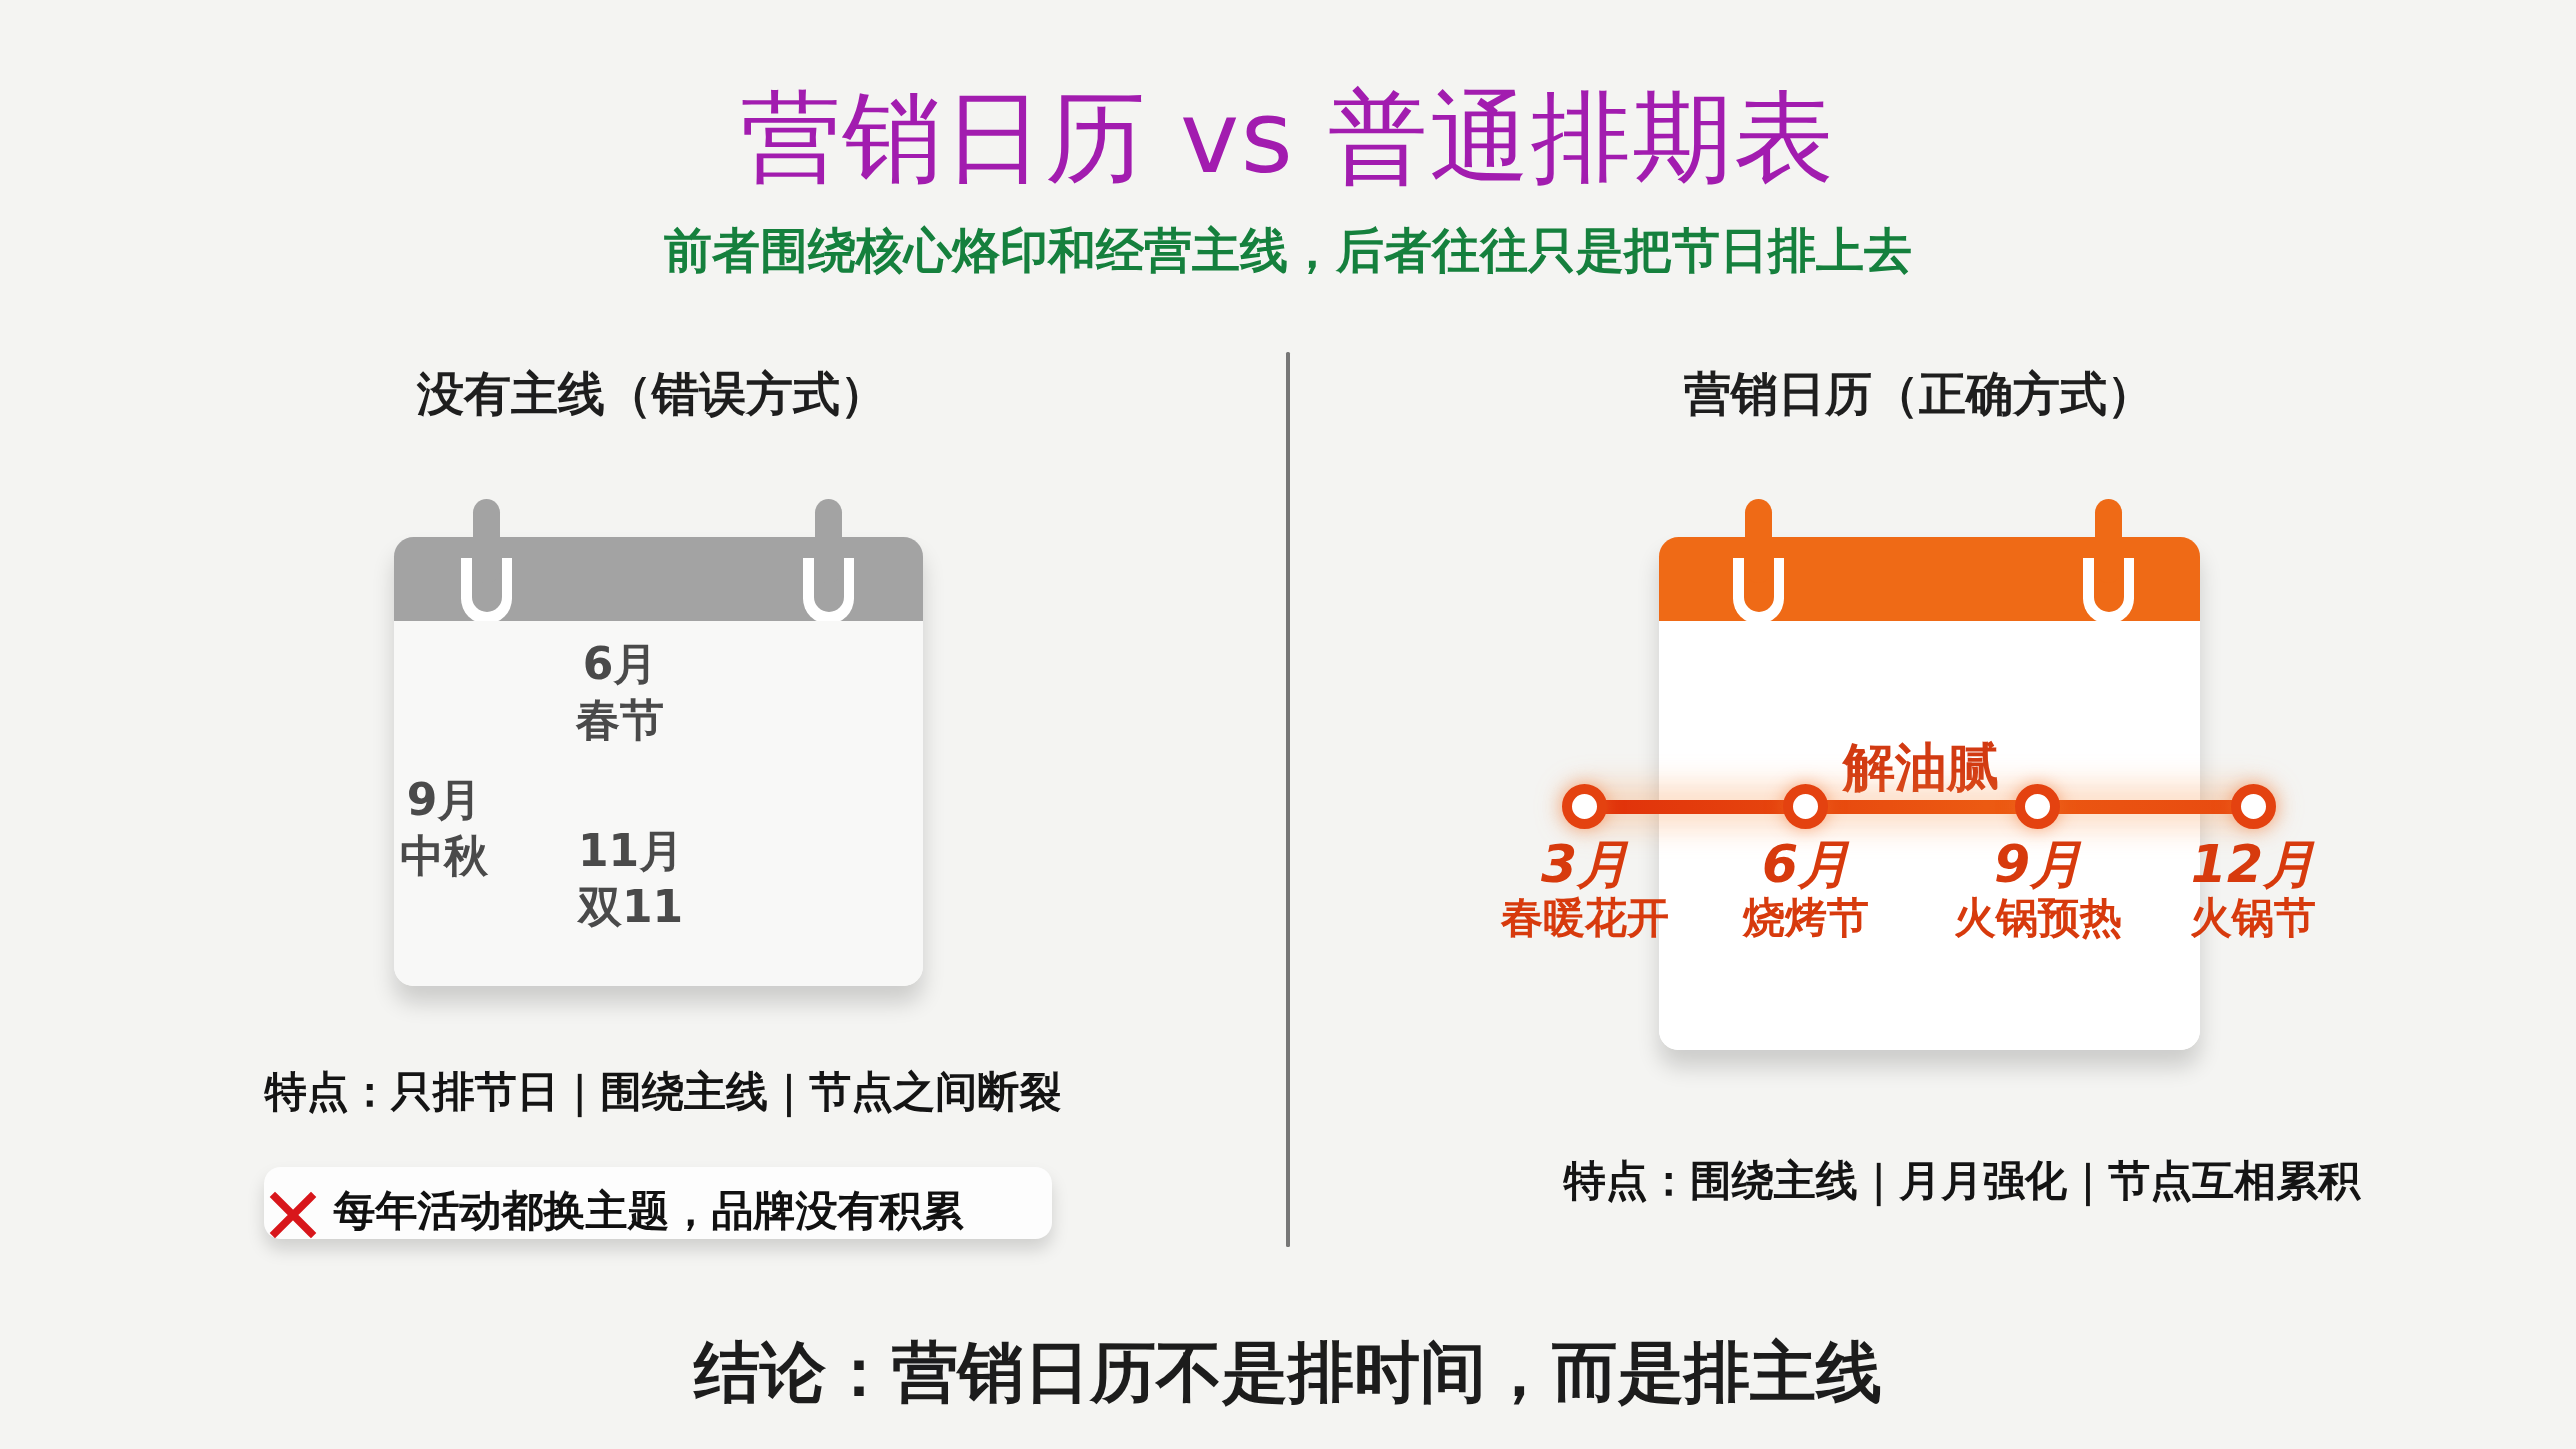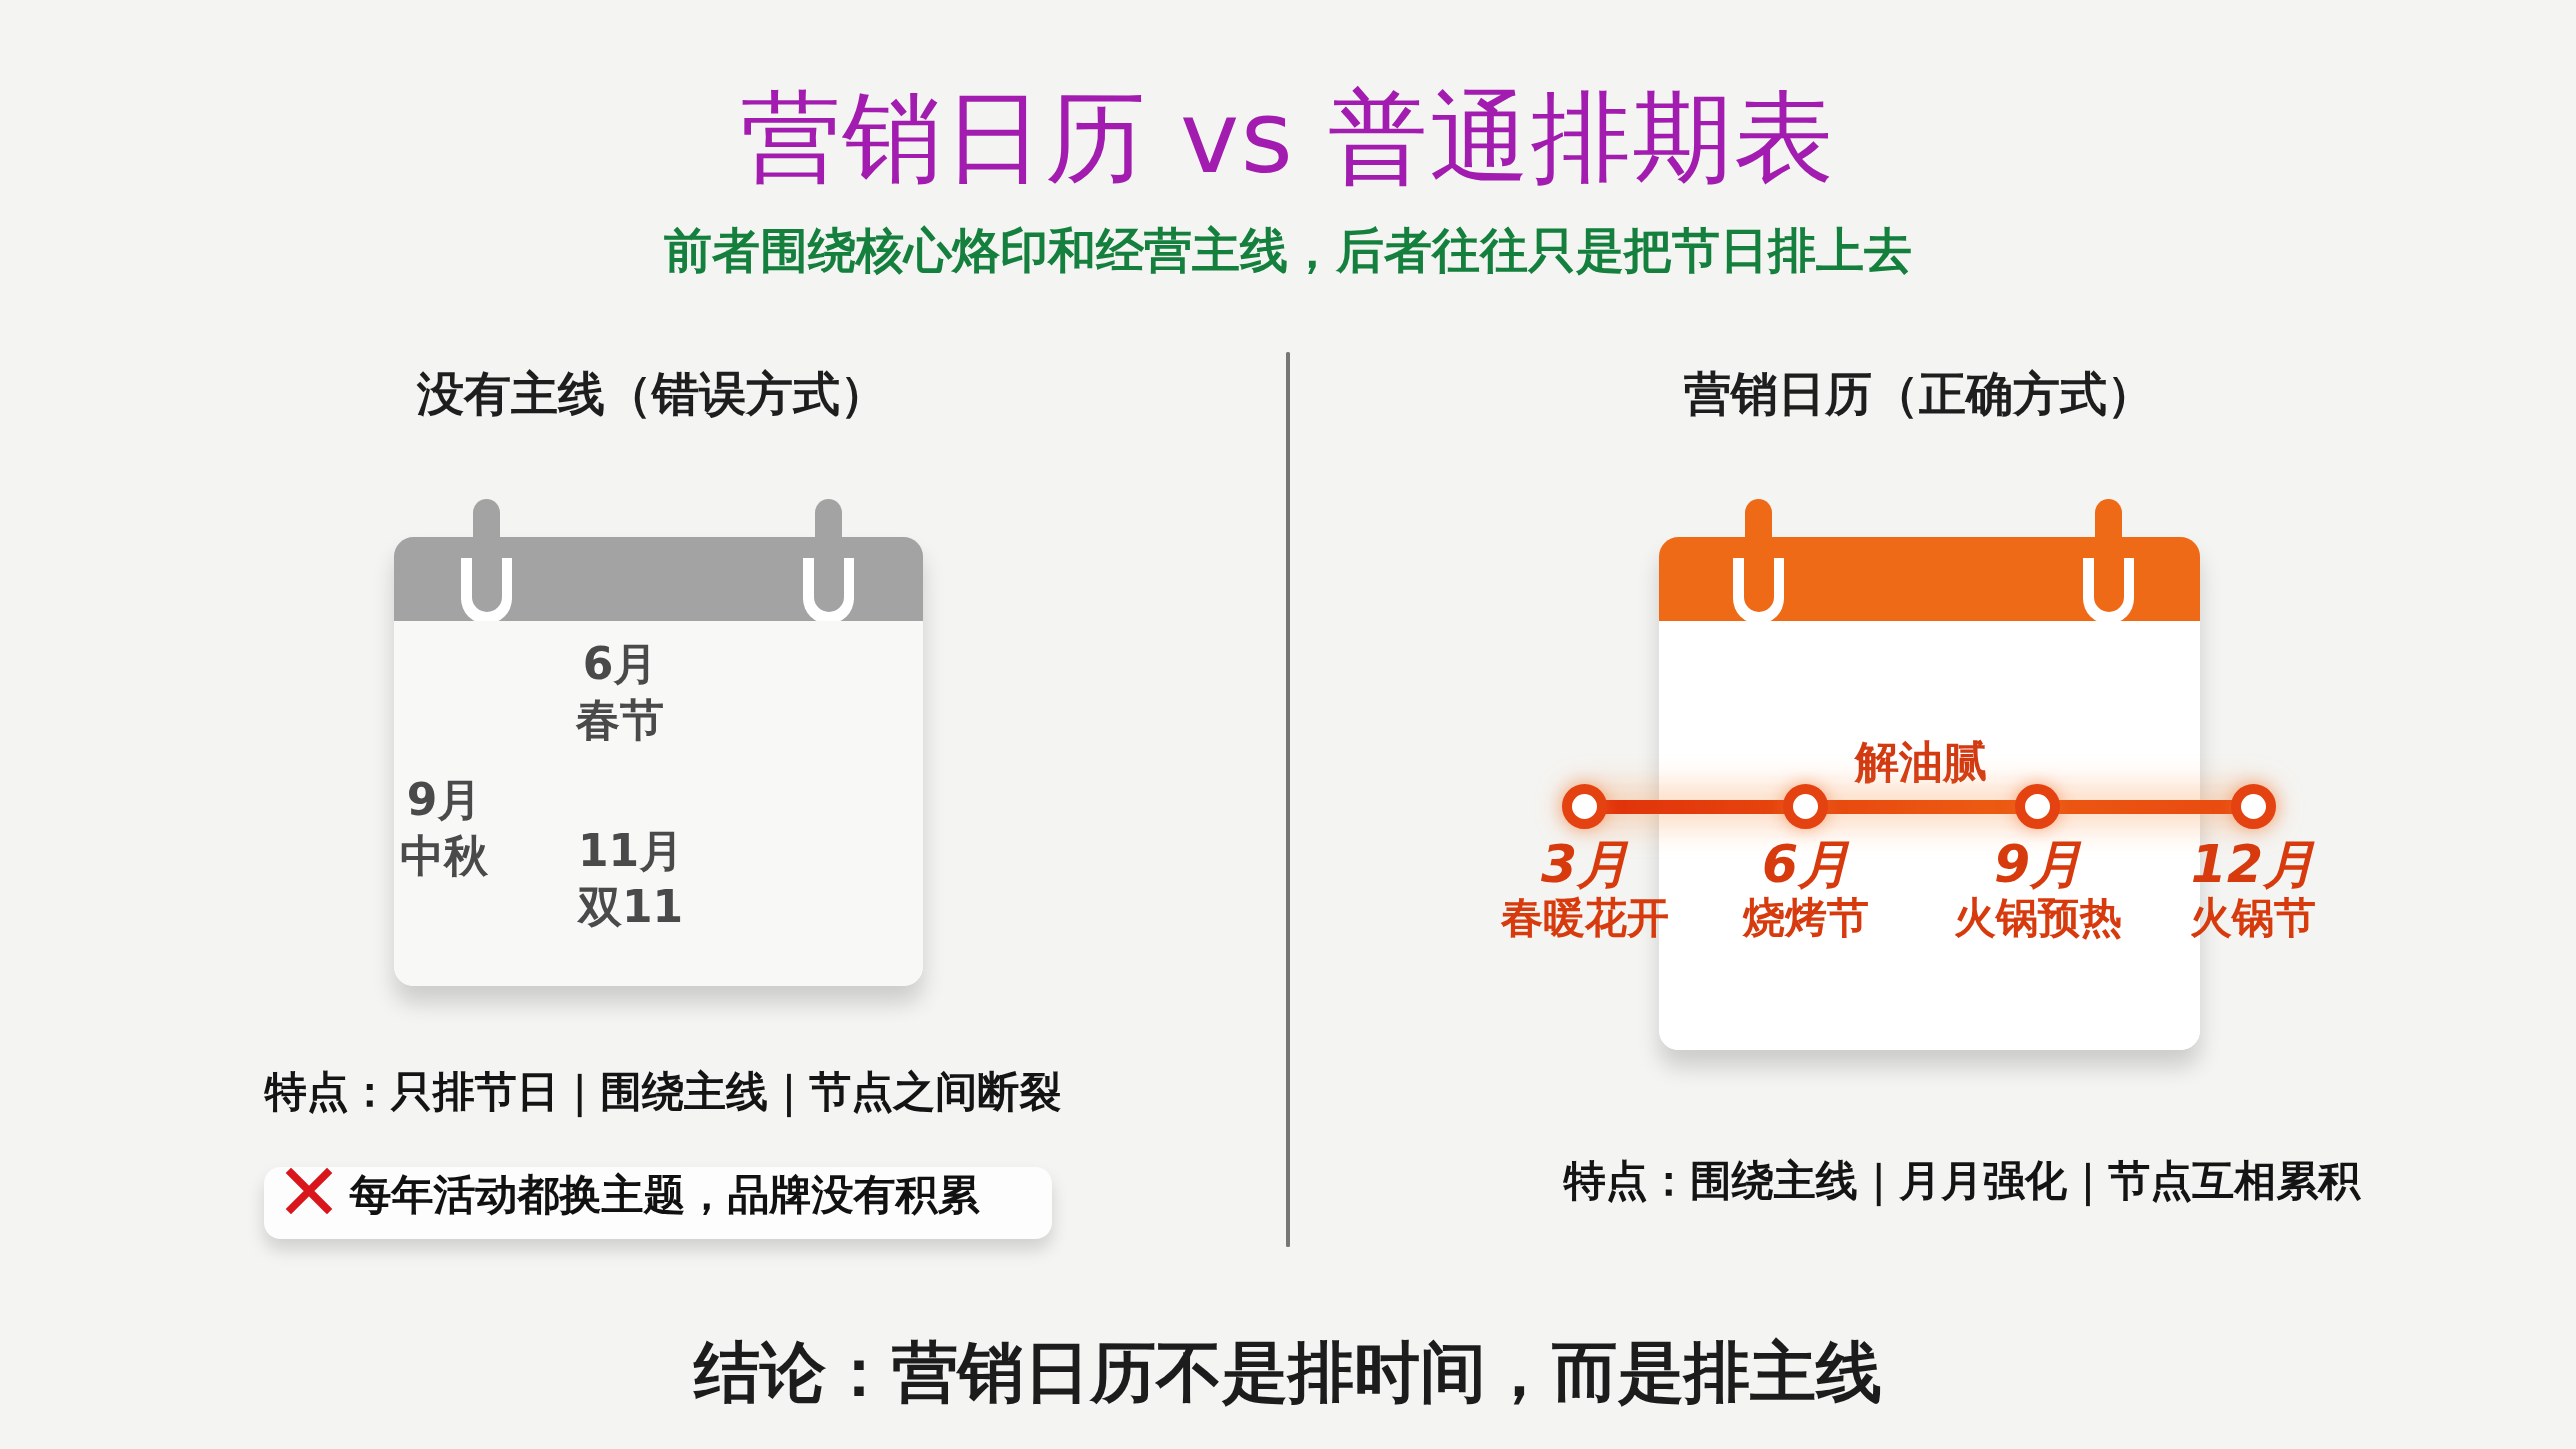--- a/index.html
+++ b/index.html
@@ -68,32 +68,32 @@
     border-radius: 50%; background: #fff; border: 10.6px solid #e44210;
     box-shadow: 0 0 16.6px rgba(240,110,40,0.55);
   }
   .tl-label {
     position: absolute; top: 838px; transform: translateX(-50%);
     text-align: center; white-space: nowrap; color: #d73a0d; font-weight: bold;
   }
   .tl-month { font-size: 52px; line-height: 53px; font-style: italic; }
   .tl-name { font-size: 42px; line-height: 53px; }
   #theme-label {
-    left: 1921px; top: 733px; font-size: 44px; font-weight: bold; color: #d23a12;
+    left: 1921px; top: 733px; font-size: 52px; font-weight: bold; color: #d23a12;
   }
 
   .features { font-size: 42px; font-weight: bold; color: #141414; }
   #left-features { left: 663px; top: 1064px; }
   #right-features { left: 1934px; top: 1153px; margin-left: 28px; }
 
   #warning-box {
     left: 264px; top: 1167px; width: 788px; height: 72px;
     background: #fdfdfd; border-radius: 16.6px;
     box-shadow: 0 10.6px 16.6px rgba(0,0,0,0.15);
-    display: flex; align-items: flex-start; padding-left: 21px;
+    display: flex; align-items: flex-end; padding-left: 5px;
   }
   #x-icon { width: 48px; height: 48px; margin-right: 16.6px; flex: none; }
   #warning-text { font-size: 42px; font-weight: bold; color: #111; white-space: nowrap; }
 
   #conclusion {
     left: 1288px; top: 1328px; font-size: 66px; font-weight: bold; color: #1c1c1c;
   }
 </style>
 </head>
 <body>

